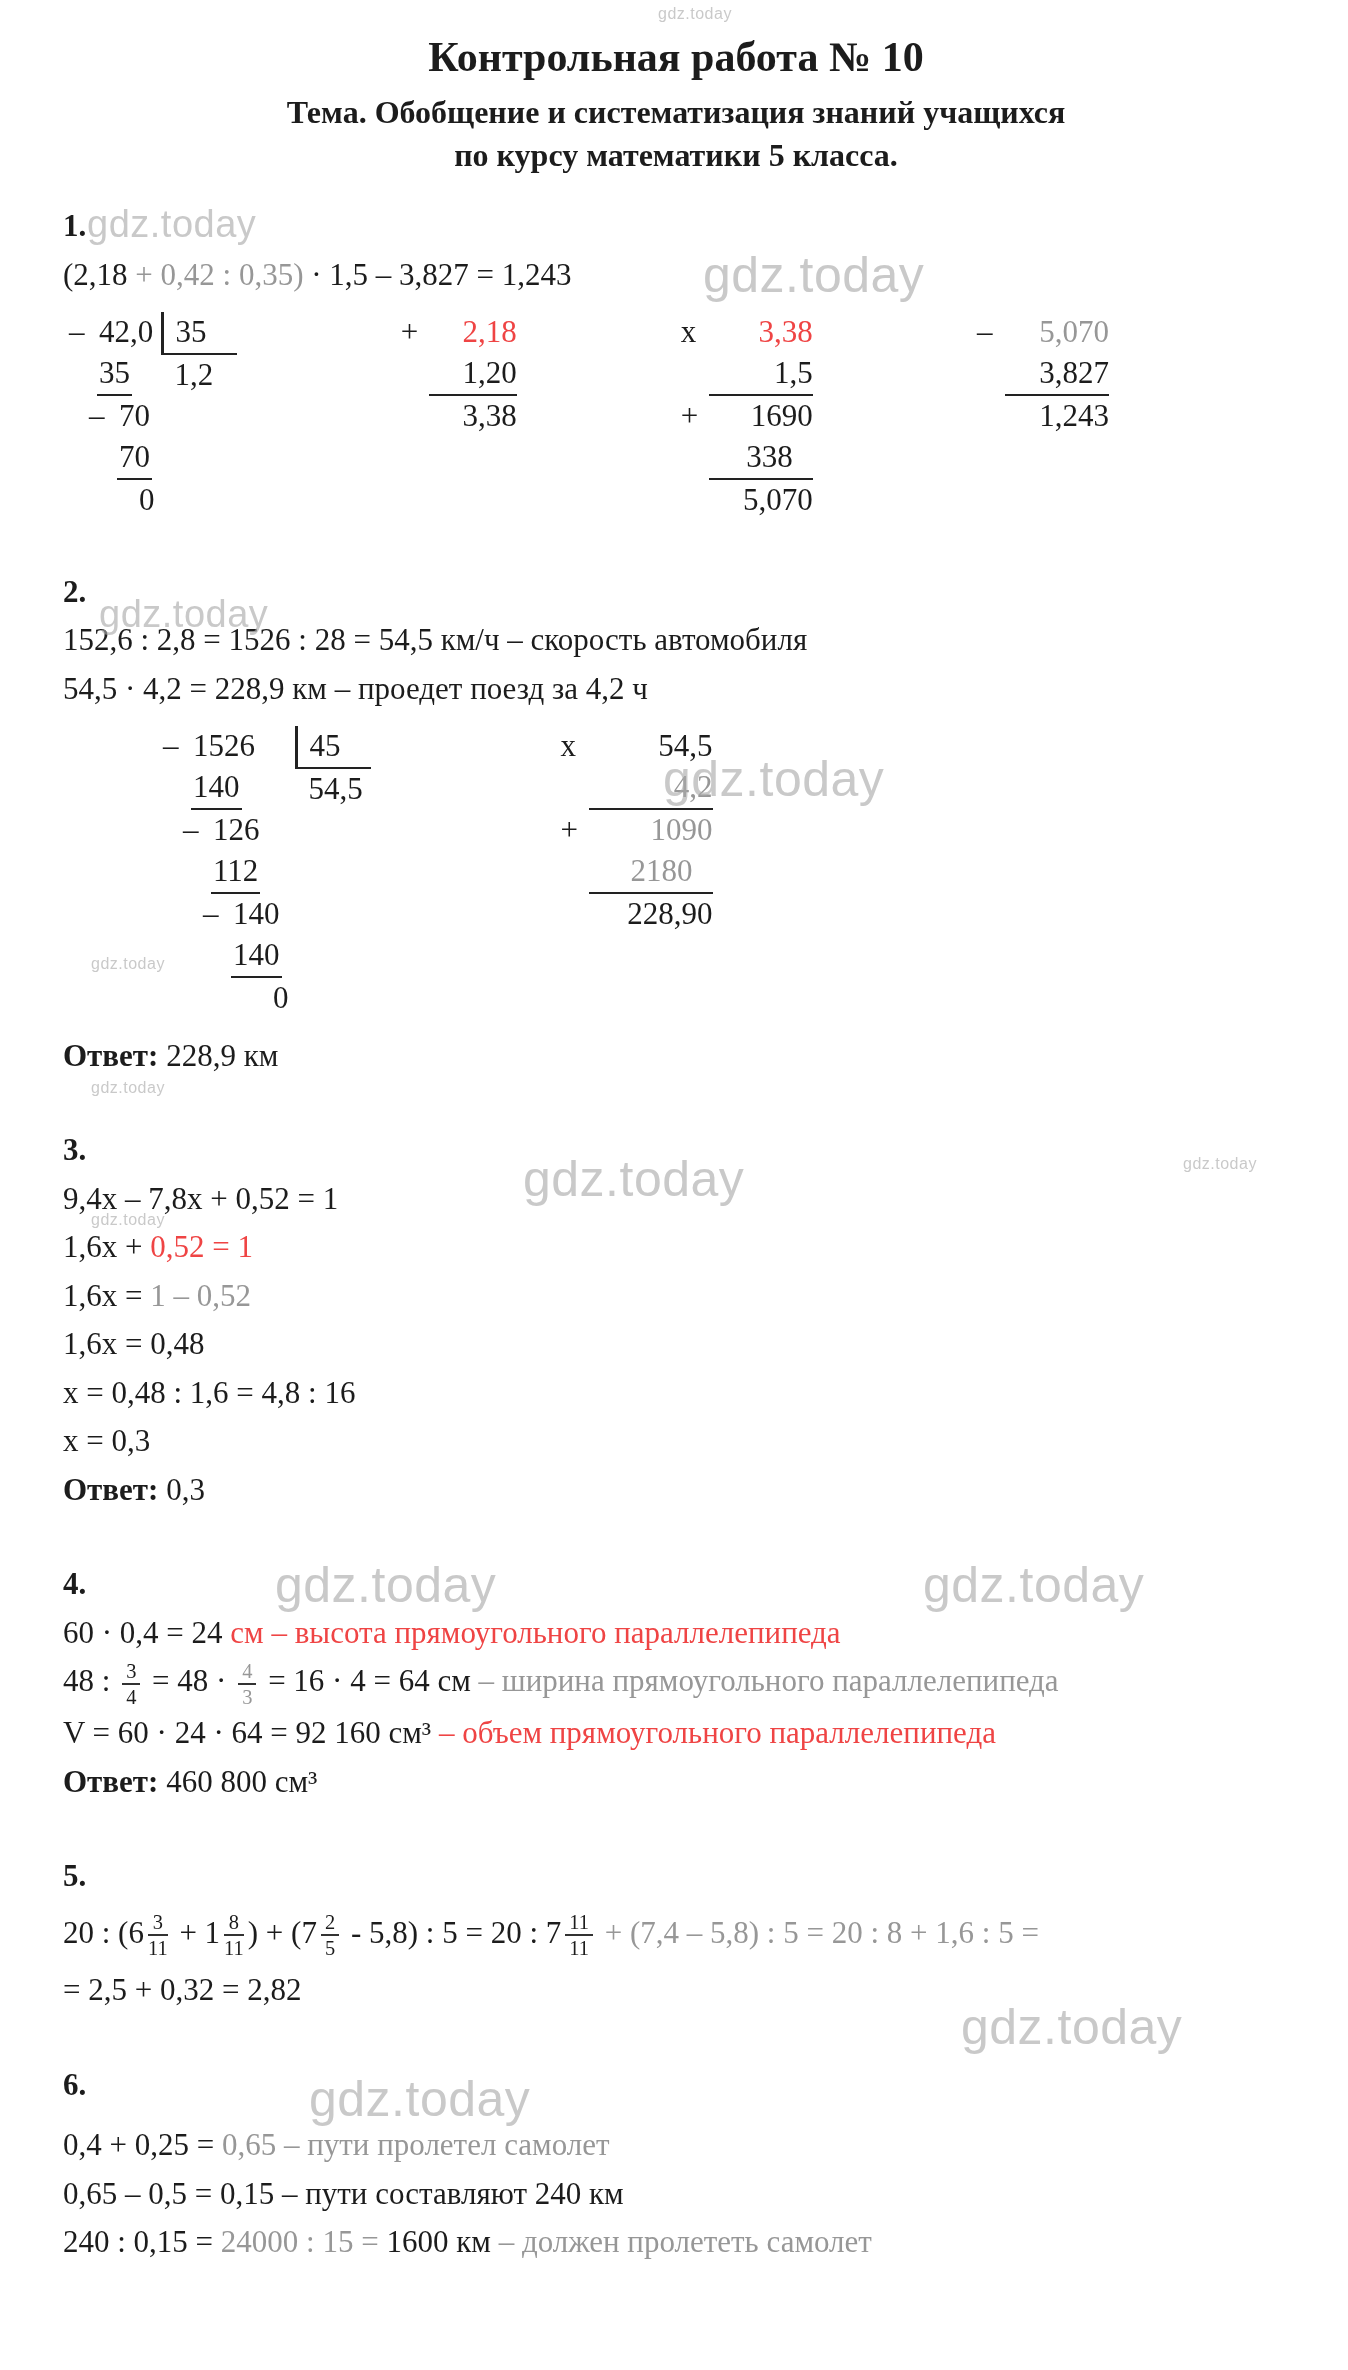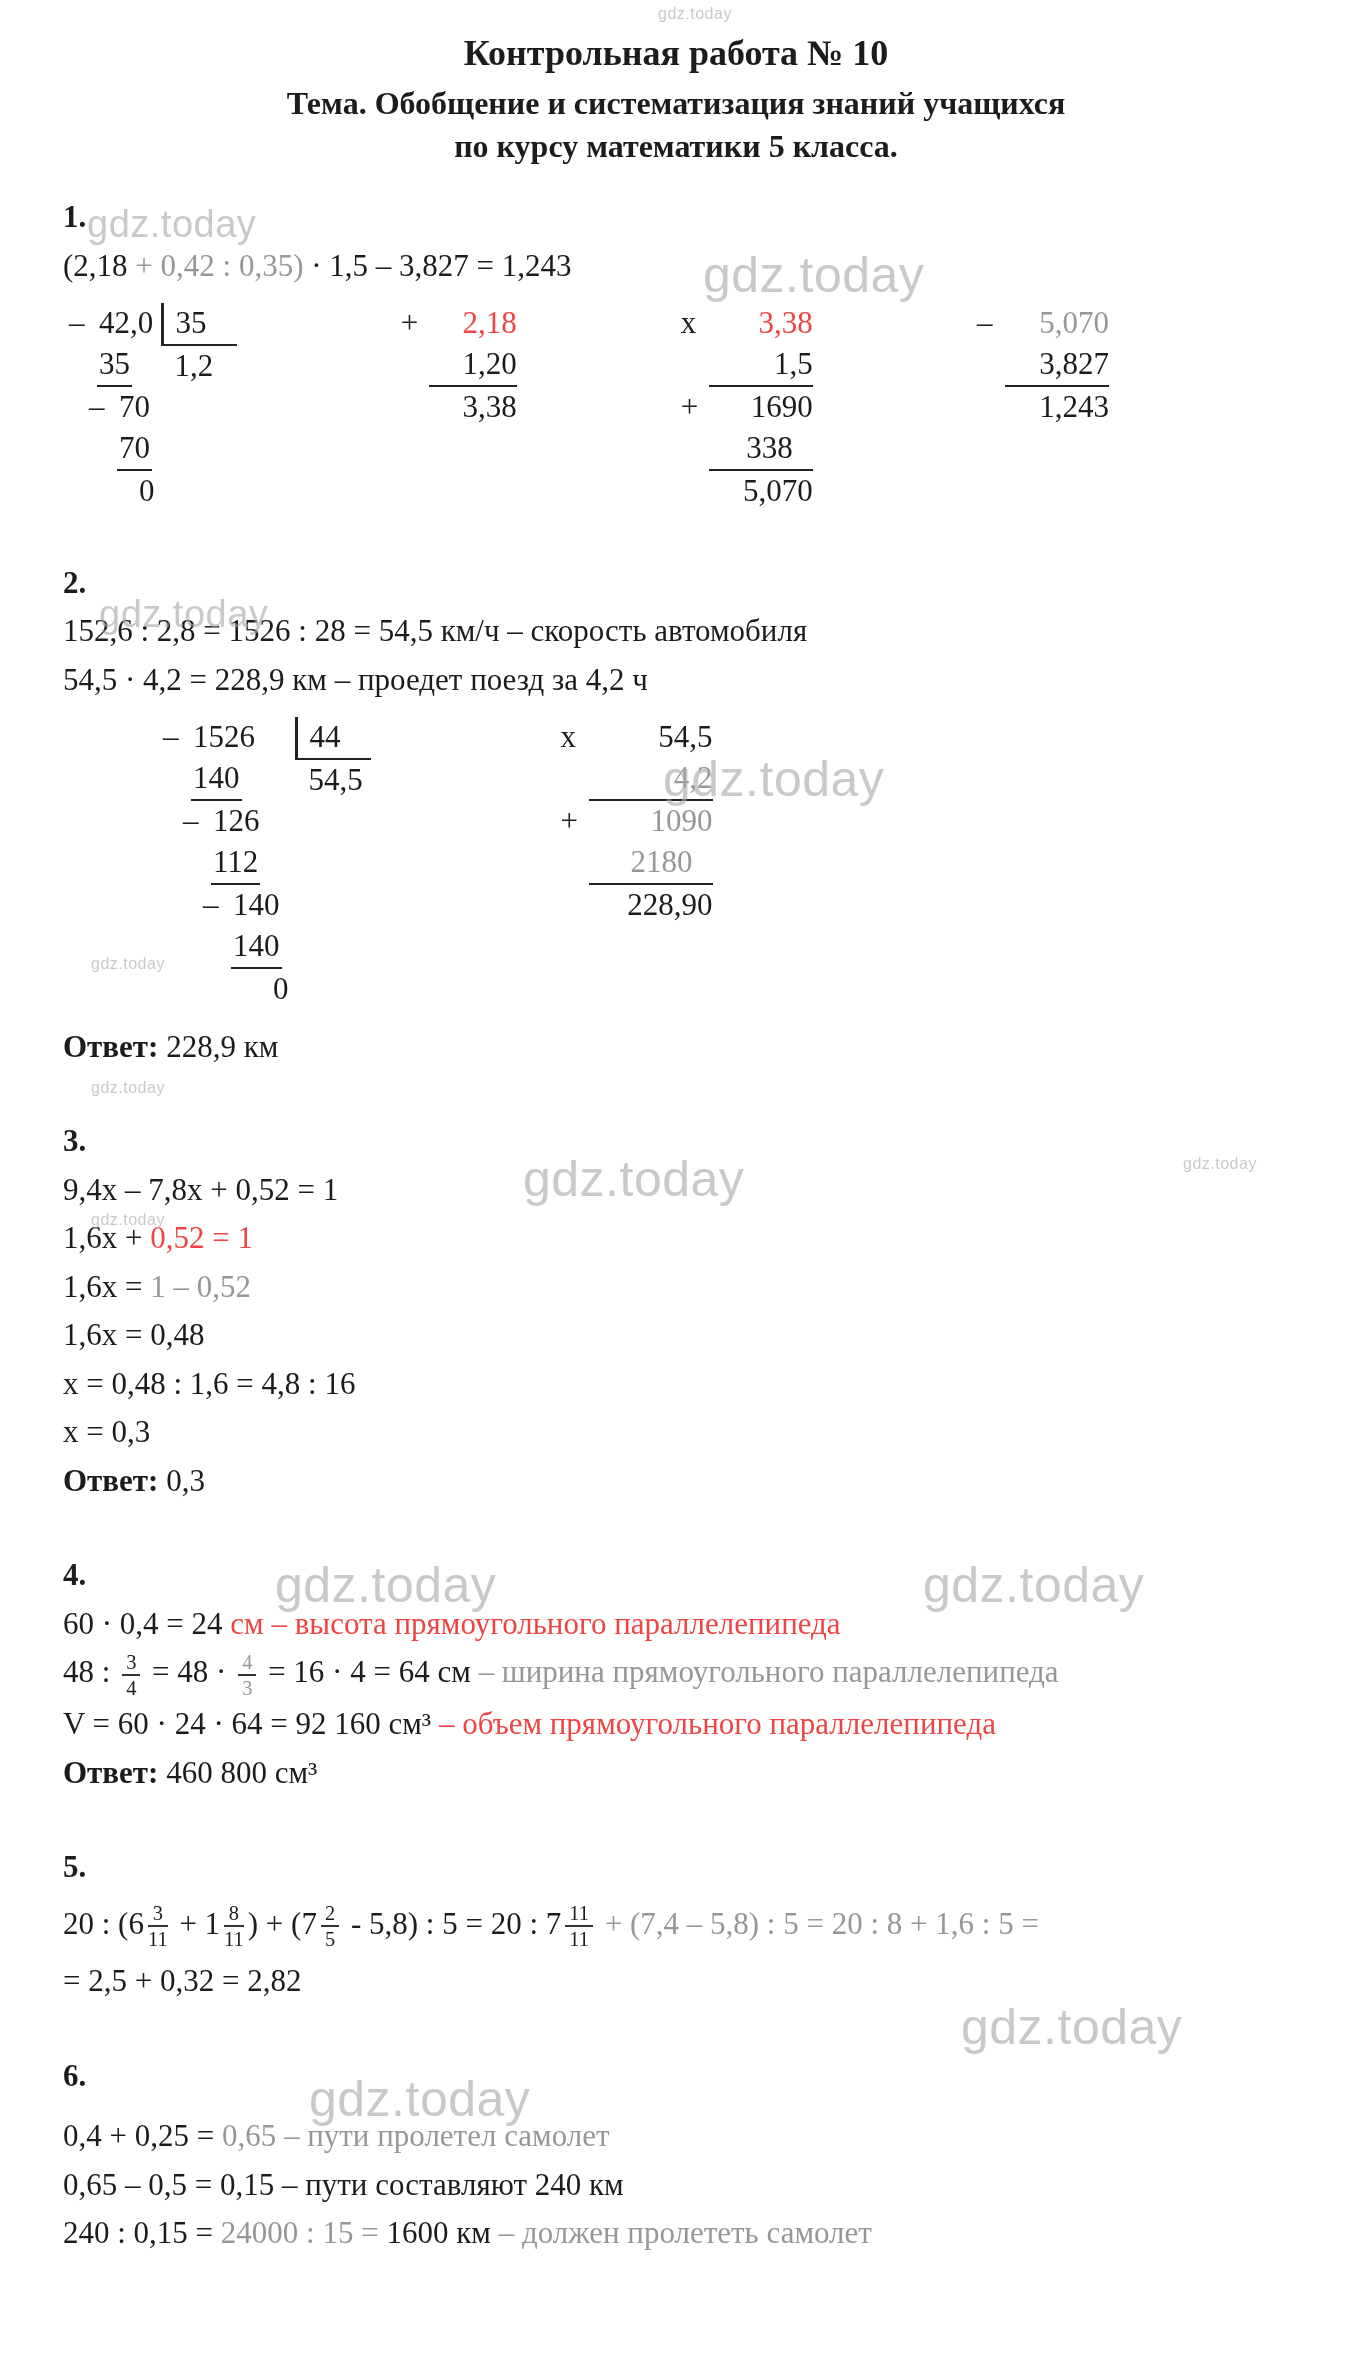--- a/index.html
+++ b/index.html
@@ -1,20 +1,20 @@
 <!DOCTYPE html>
 <html lang="ru"><head>
 <meta charset="utf-8">
 <style>
   html,body{margin:0;padding:0;background:#ffffff;}
   .page{position:relative;width:1302px;min-height:2370px;margin:0 auto;background:#fff;
         font-family:"Liberation Serif","DejaVu Serif",serif;color:#1c1c1c;
         font-size:31px;line-height:1.5;padding:12px 36px 30px 40px;box-sizing:border-box;overflow:hidden;}
   .content{position:relative;z-index:1;}
-  .page-title{text-align:center;font-weight:bold;font-size:36px;margin:14px 0 2px;}
+  .page-title{text-align:center;font-weight:bold;font-size:42px;margin:14px 0 2px;}
   .subtitle{text-align:center;font-weight:bold;font-size:32px;line-height:1.35;}
   .problem{margin-top:48px;}
   .problem.first{margin-top:26px;}
   .pnum{font-weight:bold;}
   .probline{margin:2px 0;}
   .blabel{font-weight:bold;font-family:Liberation Serif, serif;}
   .faded{color:#979797;}
   .dim{color:#ef4444;}
   
   .watermark{position:absolute;z-index:2;color:#a9a9a9;opacity:.62;
@@ -201,21 +201,21 @@
             <div class="ldl sp2">
                 <span class="sgn"></span>
                 <span class="val und">140</span>
               </div>
             <div class="ldl sp4">
                 <span class="sgn"></span>
                 <span class="val">0</span>
               </div>
           </div>
           <div class="ld-right">
-            <div class="ld-divisor">44</div>
+            <div class="ld-divisor">45</div>
             <div class="ld-quot">54,5</div>
           </div>
         </div>
 
         <div class="calc w6">
           <div class="crow">
               <span class="sgn">x</span>
               <span class="cnum">54,5</span>
             </div>
           <div class="crow">

